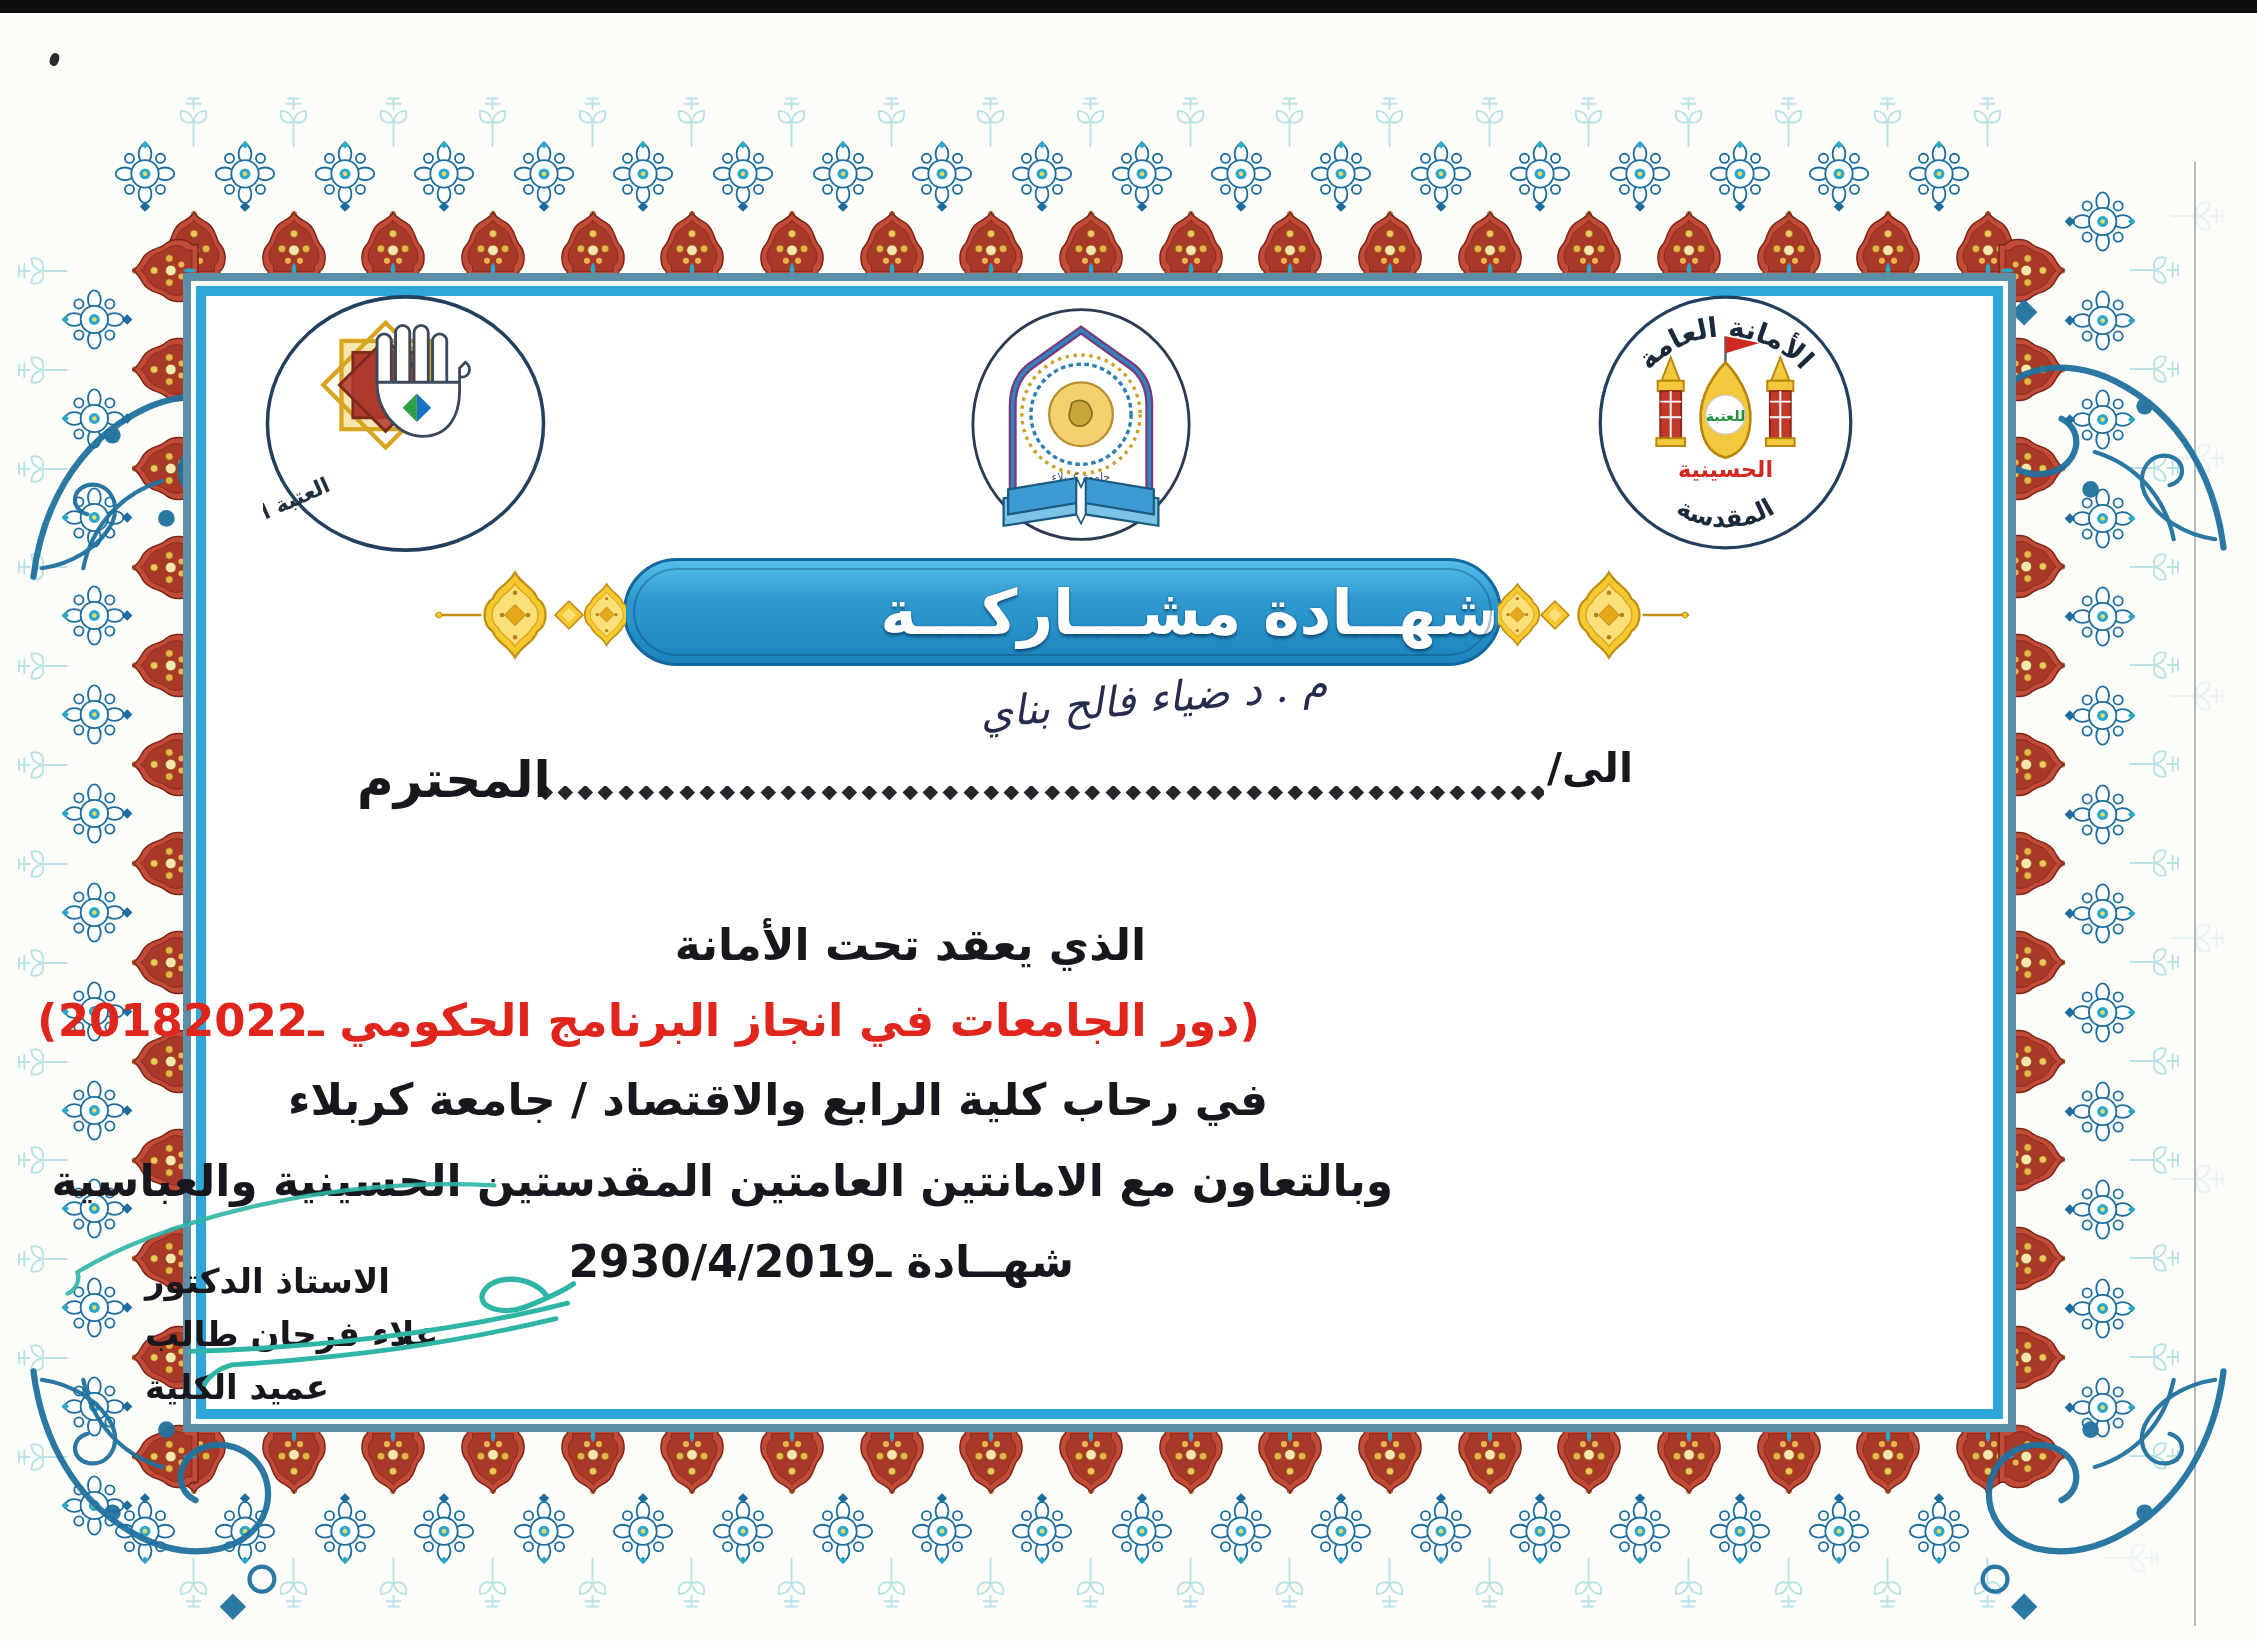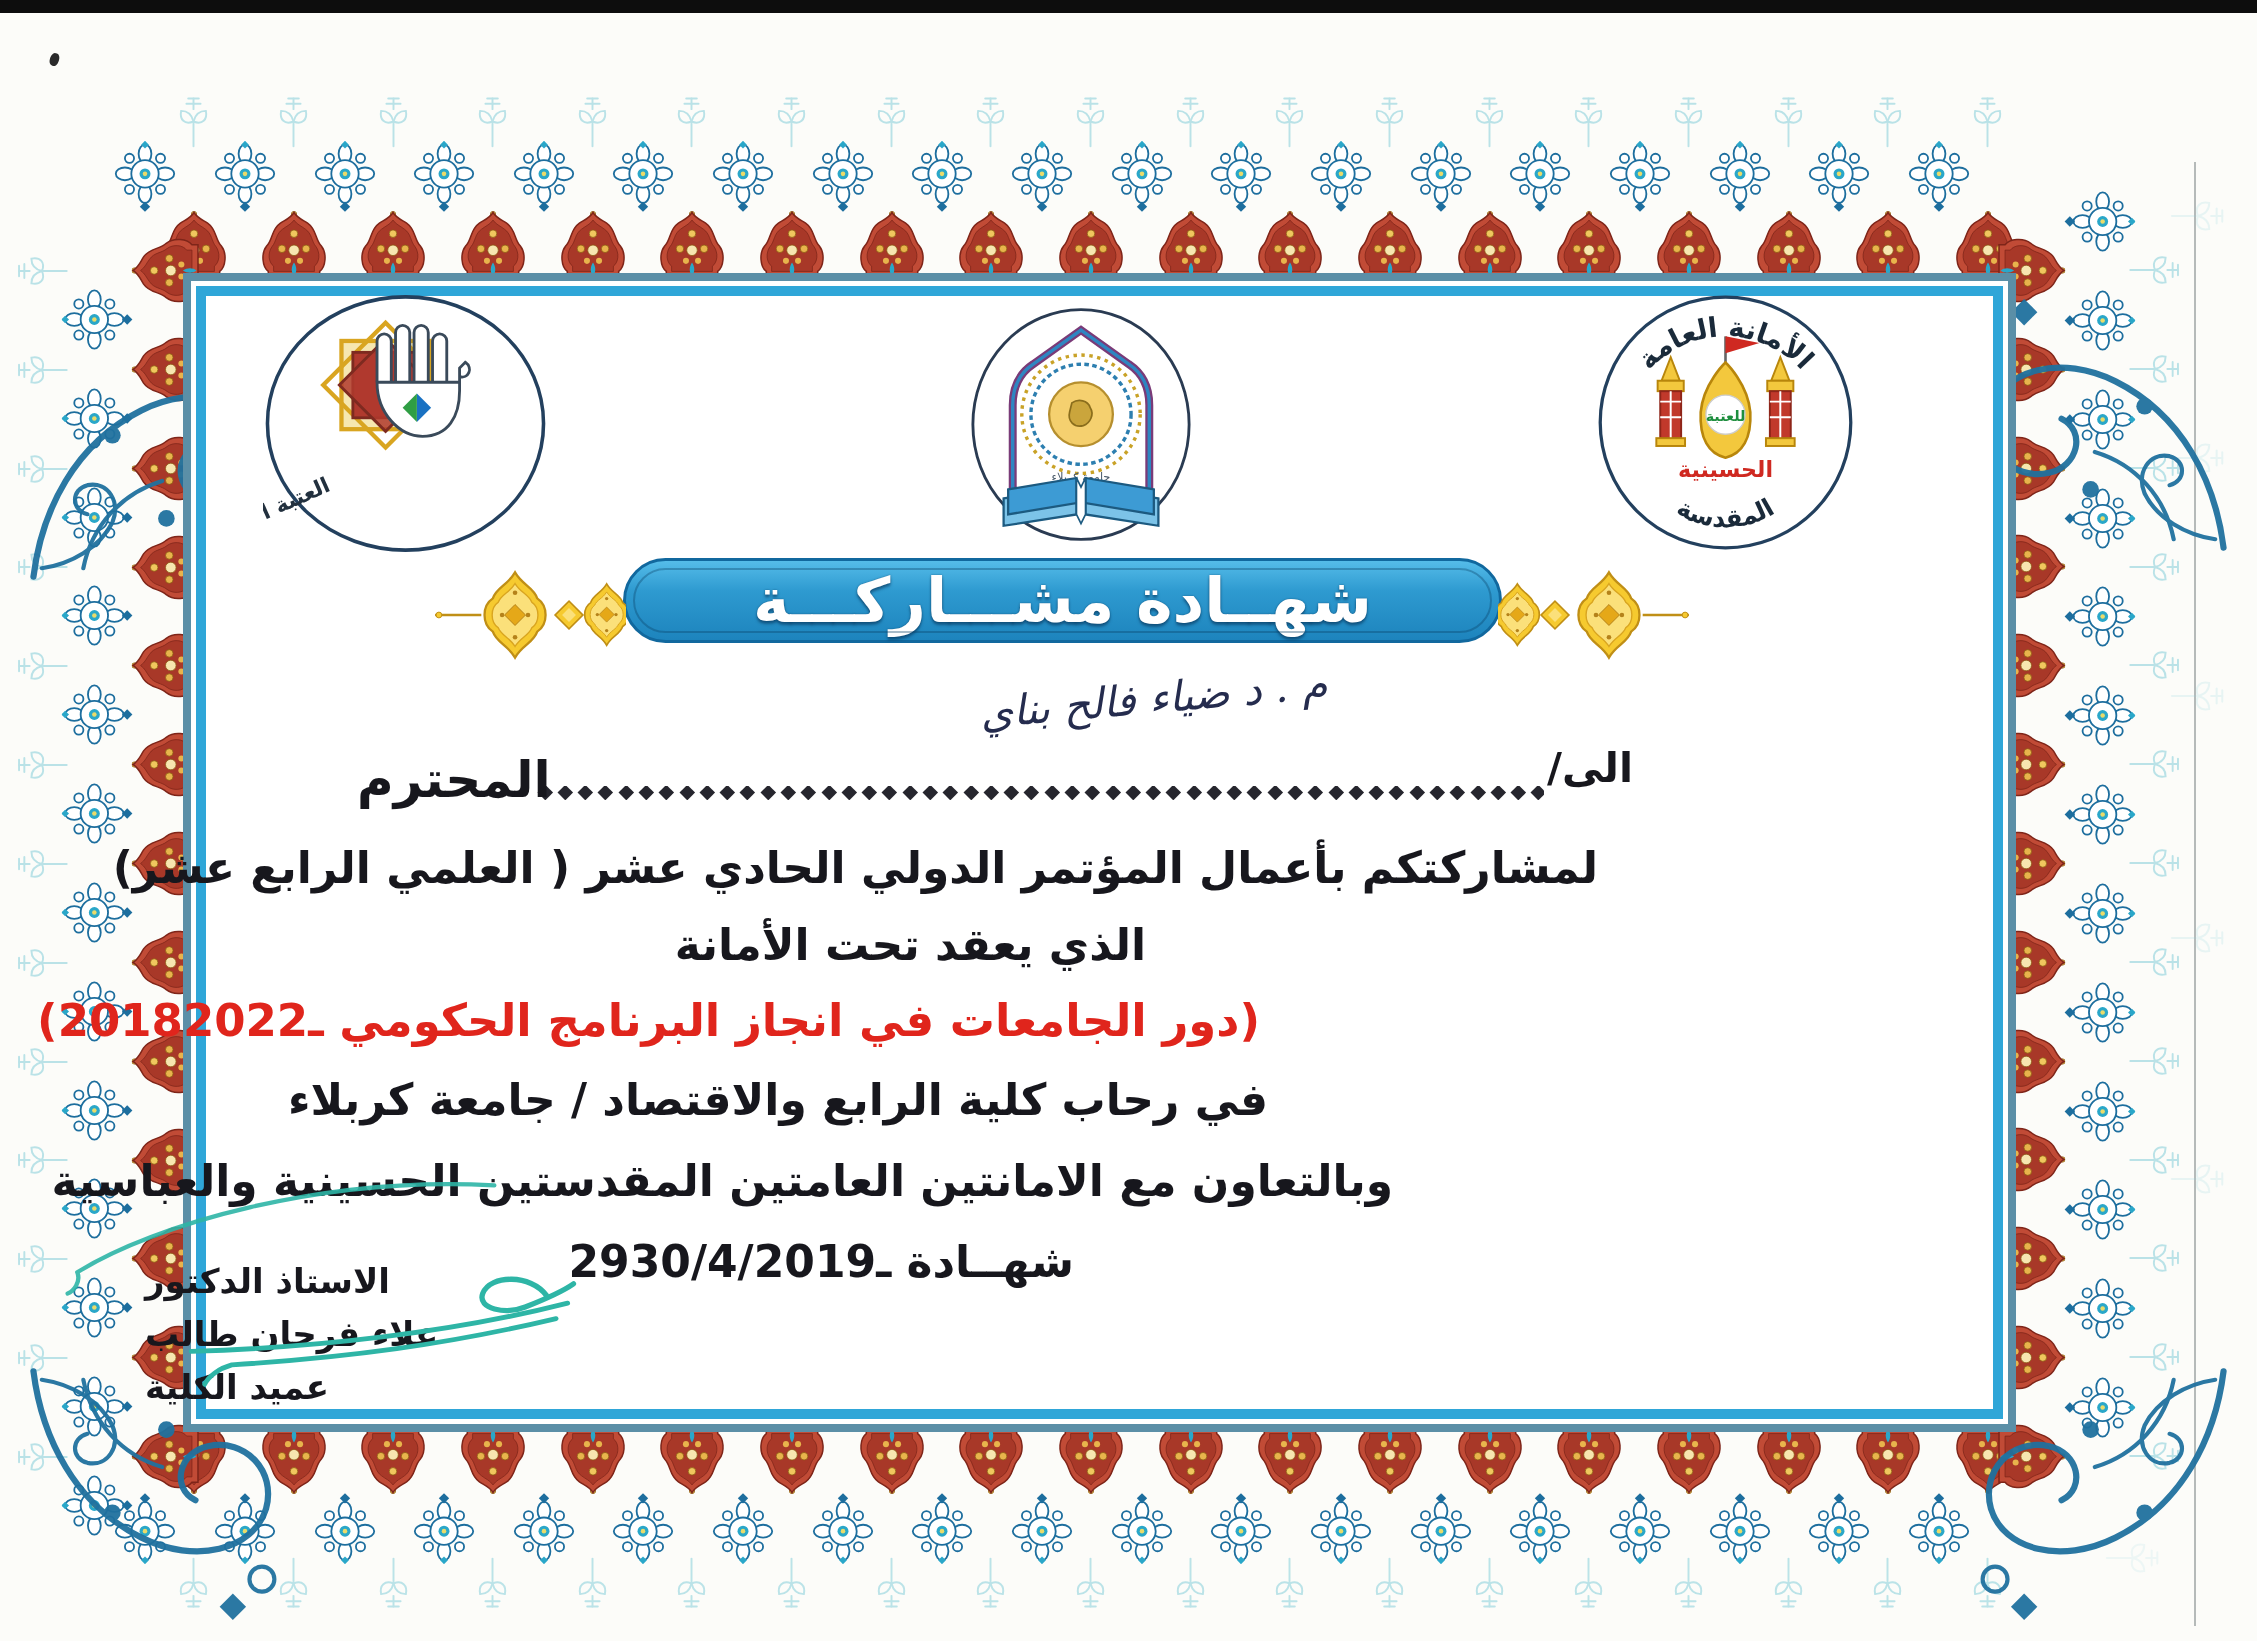--- a/index.html
+++ b/index.html
@@ -26,24 +26,24 @@
   .c-bl{left:21px;top:1359px;transform:scaleY(-1);}
   .c-br{left:1966px;top:1359px;transform:scale(-1,-1);}
   .ghost{position:absolute;width:56px;height:56px;opacity:.18;transform:rotate(90deg);}
   
   .frame{left:183px;top:273px;width:1833px;height:1159px;border:8.7px solid #5b8fa7;
          padding:4.8px;box-sizing:border-box;background:#fff;z-index:2;}
   .frame-inner{width:100%;height:100%;border:10.6px solid #2fa6d8;box-sizing:border-box;background:#fff;}
   
   .logo{z-index:3;}
   
-  .banner{left:623px;top:558px;width:879px;height:85px;border-radius:56px;
+  .banner{left:623px;top:558px;width:879px;height:108px;border-radius:56px;
           background:linear-gradient(180deg,#55bce9 0%,#2e9ad0 38%,#1d84bd 100%);
           border:3.9px solid #11689e;box-sizing:border-box;z-index:4;
-          display:flex;align-items:center;justify-content:center;}
+          display:flex;align-items:center;}
   .banner-inner{position:absolute;inset:6.8px;border:2.9px solid rgba(9,62,100,.35);border-radius:46px;}
   .banner-title{color:#fff;font-size:62px;font-weight:bold;letter-spacing:1.9px;
           text-shadow:0 2.9px 2.9px rgba(6,48,84,.55),0 0 1.9px rgba(6,48,84,.6);}
   .gold-orn{z-index:4;}
   
   .line{position:absolute;text-align:center;font-weight:bold;color:#17171d;
         white-space:nowrap;z-index:5;font-size:44px;}
   .to-row{left:357px;top:736px;width:1276px;height:89px;z-index:5;}
   .to-label{position:absolute;right:0;top:7.7px;font-size:41px;font-weight:bold;color:#17171d;}
   .honorific{position:absolute;left:0;top:15.4px;font-size:50px;font-weight:bold;color:#17171d;}
@@ -1037,21 +1037,20 @@
         <span></span>
         <span></span>
         <span></span>
         <span></span>
         <span></span>
       </div>
     <span class="honorific">المحترم</span>
   </div>
   <div class="abs recipient">م . د ضياء فالح بناي</div>
 
-  <div class="line l-participation">لمشاركتكم بأعمال المؤتمر الدولي الحادي عشر ( العلمي الرابع عشر)</div>
   <div class="line l-under">الذي يعقد تحت الأمانة</div>
   <div class="line l-slogan">
     <span>(دور الجامعات في انجاز البرنامج الحكومي</span>
     <span class="ltr-num">2018ـ2022</span><span>)</span>
   </div>
   <div class="line l-venue">في رحاب كلية الرابع والاقتصاد / جامعة كربلاء</div>
   <div class="line l-coop">وبالتعاون مع الامانتين العامتين المقدستين الحسينية والعباسية</div>
   <div class="line l-period">
     <span>شهــادة</span>
     <span class="ltr-num">29ـ30/4/2019</span>

